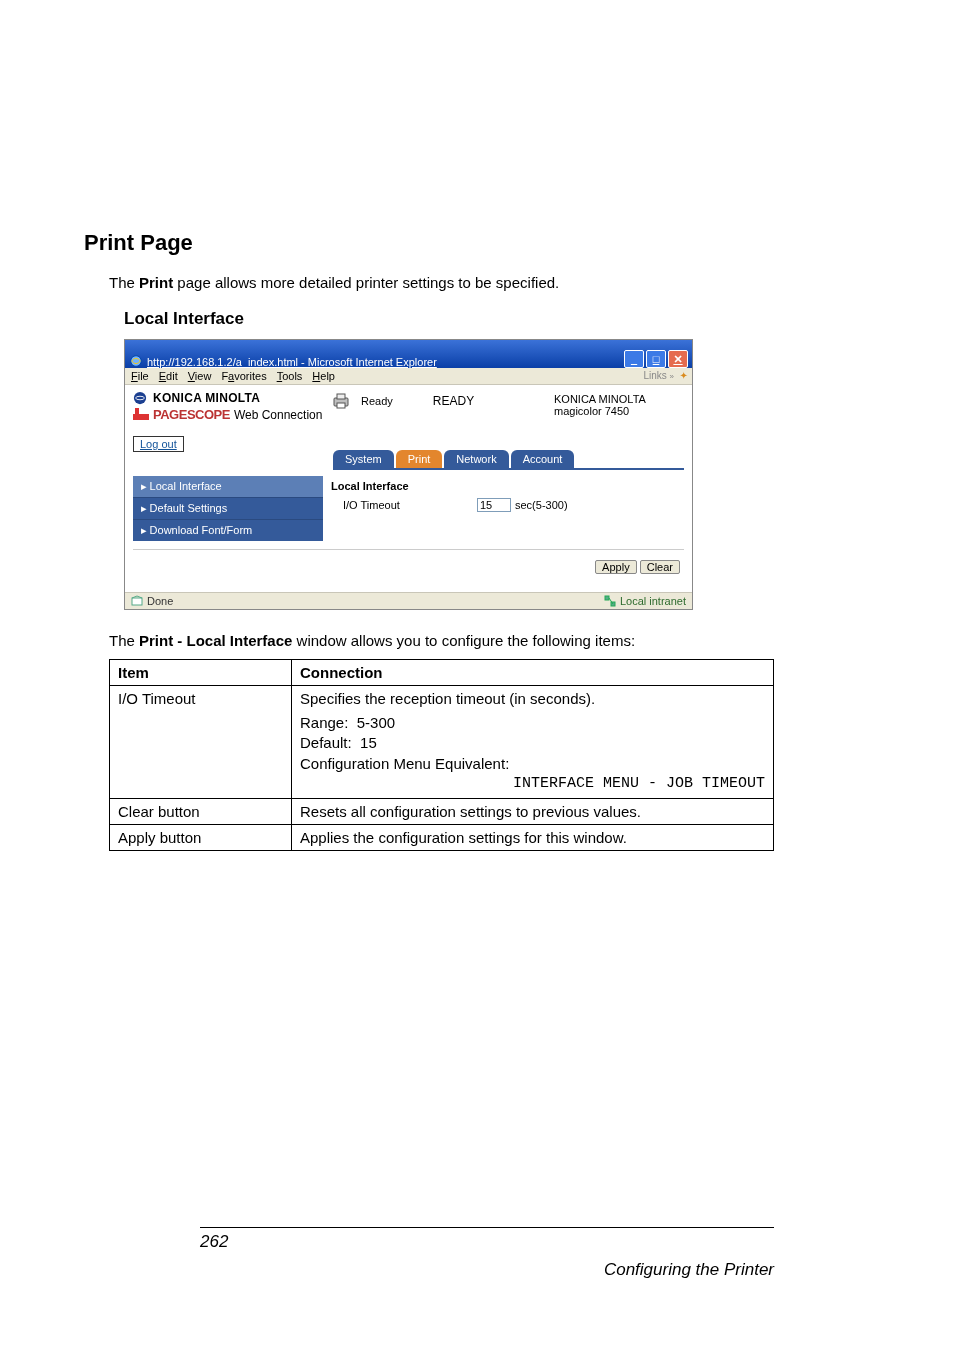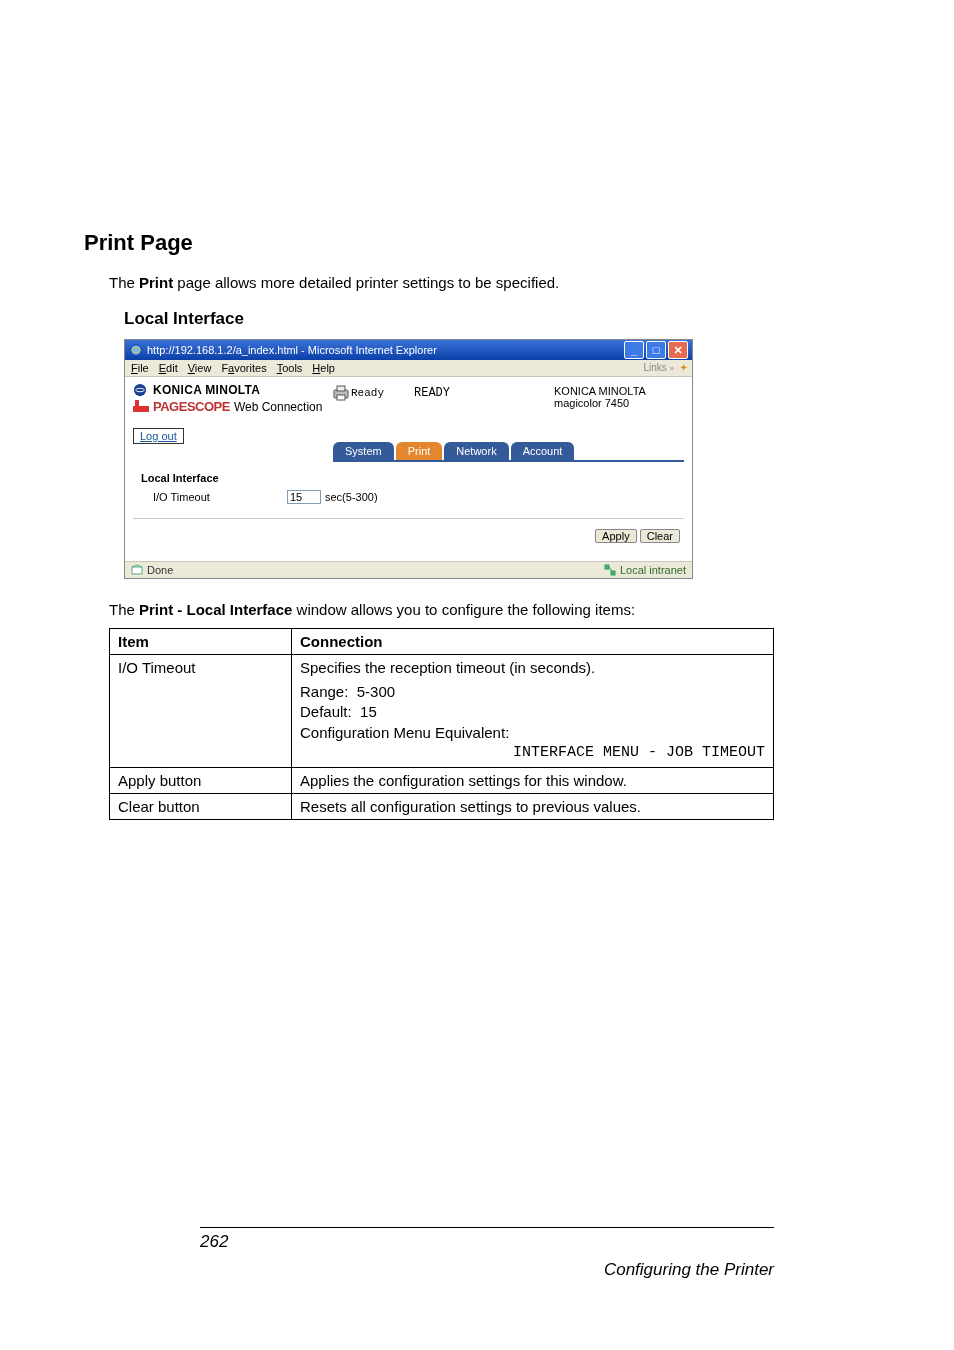--- a/index.html
+++ b/index.html
@@ -36,26 +36,27 @@
   .browser-window {
     width: 567px;
     margin-left: 15px;
     font-size: 11px;
     border: 1px solid #888;
     background: #fff;
     position: relative;
   }
   .titlebar {
     display: flex;
-    align-items: center;
+    align-items: flex-end;
     background: linear-gradient(#3b72d8, #0a3fa7);
     color: #fff;
-    height: 20px;
+    height: 28px;
     padding: 0 4px;
     font-size: 11px;
+    text-decoration: underline;
   }
   .titlebar .ie-icon {
     width: 14px;
     height: 14px;
     margin-right: 4px;
     display: inline-block;
   }
   .titlebar .ie-icon svg { display:block; }
   .titlebar .win-btns {
     margin-left: auto;
@@ -118,23 +119,23 @@
     border: 1px solid #333;
     padding: 1px 6px;
     font-size: 11px;
     color: #14549a;
     text-decoration: underline;
     background: #fff;
   }
   .center-col { flex: 1; }
   .status-row {
     display: flex;
+    gap: 10px;
     align-items: center;
     margin-bottom: 22px;
-    font-family: Liberation Mono, monospace;
   }
   .printer-icon { width:20px; height:20px; display:inline-block; }
   .status-row .ready-text { font-size: 11px; }
   .status-row .ready-big { font-size: 12px; margin-left: 30px; }
   .right-col {
     width: 130px;
     text-align: left;
     font-size: 11px;
     margin-top: 2px;
   }
@@ -337,20 +338,25 @@
         <div class="tabs-wrap">
           <div class="tabs">
             <div class="tab inactive">System</div>
             <div class="tab active">Print</div>
             <div class="tab inactive">Network</div>
             <div class="tab inactive">Account</div>
           </div>
         </div>
 
         <div class="submain">
+          <div class="sidebar">
+            <div class="item active">▸ Local Interface</div>
+            <div class="item">▸ Default Settings</div>
+            <div class="item">▸ Download Font/Form</div>
+          </div>
           <div class="panel">
             <div class="panel-title">Local Interface</div>
             <div class="field-row">
               <span class="label">I/O Timeout</span>
               <input type="text" value="15" style="">
               <span>sec(5-300)</span>
             </div>
           </div>
         </div>
 
@@ -399,26 +405,26 @@
           <div>Specifies the reception timeout (in seconds).</div>
           <div class="range-block">
             <div><span>Range:</span>&nbsp;&nbsp;<span>5-300</span></div>
             <div><span>Default:</span>&nbsp;&nbsp;<span>15</span></div>
             <div>Configuration Menu Equivalent:</div>
             <div class="mono" style="text-align:right;">INTERFACE MENU - JOB TIMEOUT</div>
           </div>
         </td>
       </tr>
       <tr>
+        <td>Clear button</td>
+        <td>Resets all configuration settings to previous values.</td>
+      </tr>
+      <tr>
         <td>Apply button</td>
         <td>Applies the configuration settings for this window.</td>
-      </tr>
-      <tr>
-        <td>Clear button</td>
-        <td>Resets all configuration settings to previous values.</td>
       </tr>
     </tbody>
       </table>
   </div>
 </div>
 
 <div class="footer">
   <span class="pg">262</span>
   <span class="lbl">Configuring the Printer</span>
 </div>

